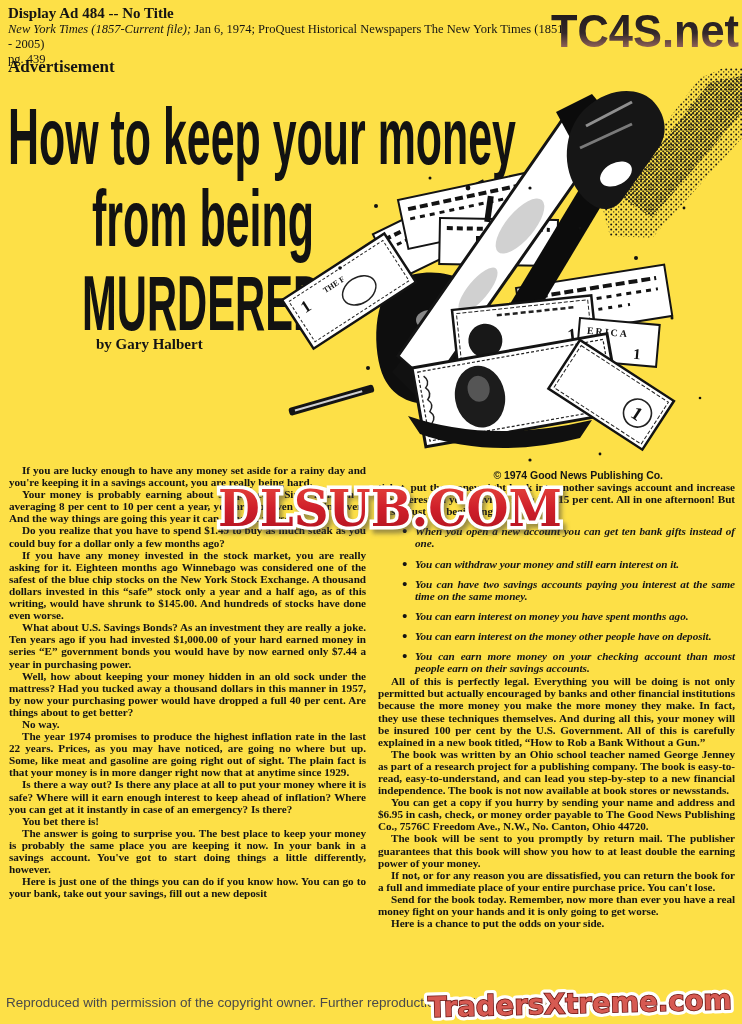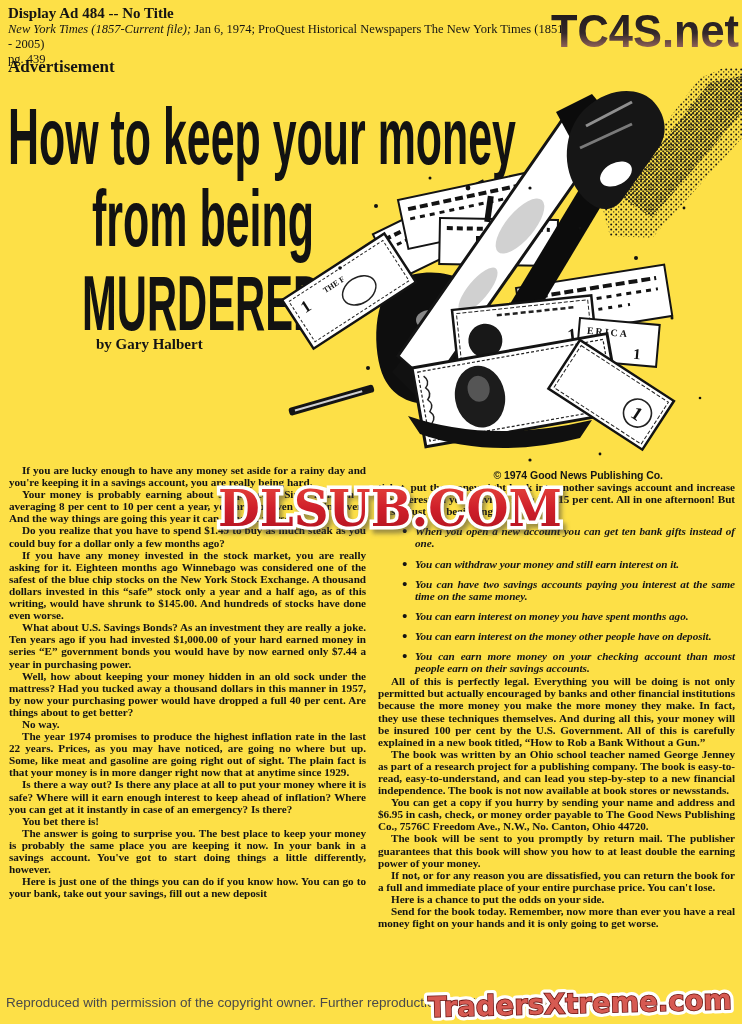--- a/index.html
+++ b/index.html
@@ -231,22 +231,22 @@
         <li>You can earn interest on money you have spent months ago.</li>
         <li>You can earn interest on the money other people have on deposit.</li>
         <li>You can earn more money on your checking account than most people earn on their savings accounts.</li>
       </ul>
     <div>
         <p>All of this is perfectly legal. Everything you will be doing is not only permitted but actually encouraged by banks and other financial institutions because the more money you make the more money they make. In fact, they use these techniques themselves. And during all this, your money will be insured 100 per cent by the U.S. Government. All of this is carefully explained in a new book titled, “How to Rob a Bank Without a Gun.”</p>
         <p>The book was written by an Ohio school teacher named George Jenney as part of a research project for a publishing company. The book is easy-to-read, easy-to-understand, and can lead you step-by-step to a new financial independence. The book is not now available at book stores or newsstands.</p>
         <p>You can get a copy if you hurry by sending your name and address and $6.95 in cash, check, or money order payable to The Good News Publishing Co., 7576C Freedom Ave., N.W., No. Canton, Ohio 44720.</p>
         <p>The book will be sent to you promptly by return mail. The publisher guarantees that this book will show you how to at least double the earning power of your money.</p>
         <p>If not, or for any reason you are dissatisfied, you can return the book for a full and immediate place of your entire purchase price. You can't lose.</p>
+        <p>Send for the book today. Remember, now more than ever you have a real money fight on your hands and it is only going to get worse.</p>
         <p>Here is a chance to put the odds on your side.</p>
-        <p>Send for the book today. Remember, now more than ever you have a real money fight on your hands and it is only going to get worse.</p>
       </div>
   </div>
 
   <svg id="wm-dlsub" class="wm" width="370" height="64">
     <defs>
       <linearGradient id="dlg" x1="0" y1="0" x2="0" y2="1">
         <stop offset="0" stop-color="#e94b3f"></stop>
           <stop offset="0.5" stop-color="#cf1f2a"></stop>
         <stop offset="1" stop-color="#ad111e"></stop>
       </linearGradient>

